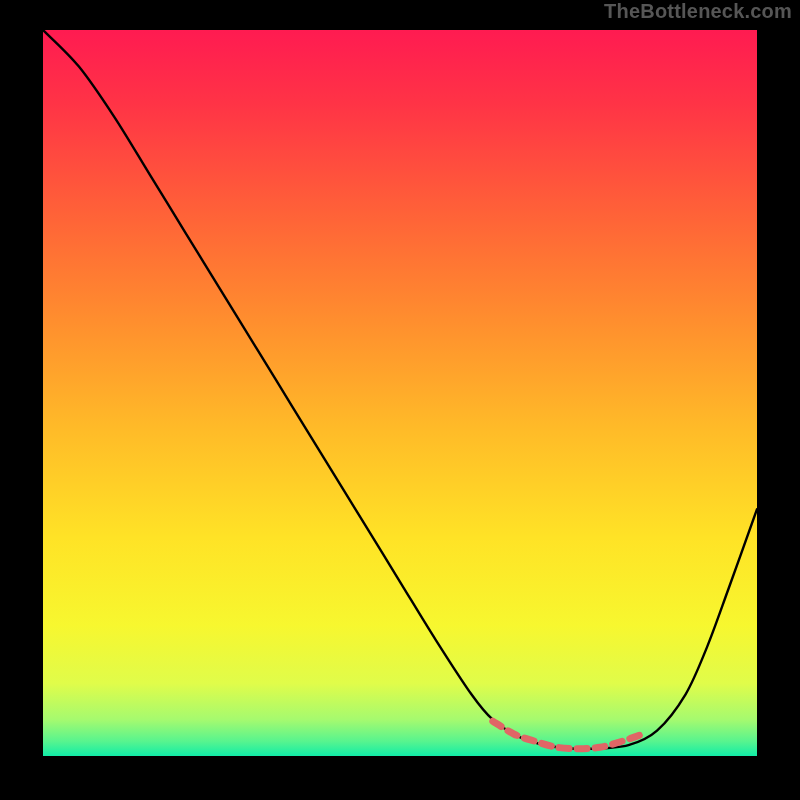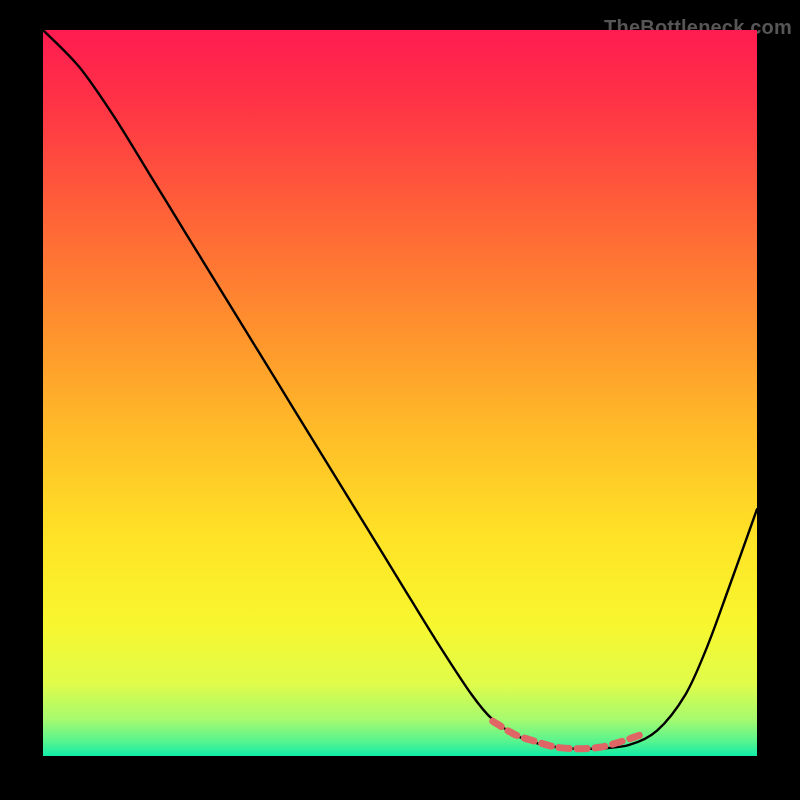--- a/index.html
+++ b/index.html
@@ -5,21 +5,21 @@
   * { margin: 0; padding: 0; box-sizing: border-box; }
   html, body { width: 800px; height: 800px; background: #000; overflow: hidden; }
   .stage {
     position: relative;
     width: 800px;
     height: 800px;
     background: #000;
   }
   .attribution {
     position: absolute;
-    top: 16px;
+    top: 0;
     right: 8px;
     font-family: Arial, Helvetica, sans-serif;
     font-size: 20px;
     font-weight: bold;
     color: #565656;
     letter-spacing: 0.2px;
   }
   .plot {
     position: absolute;
     left: 43px;

